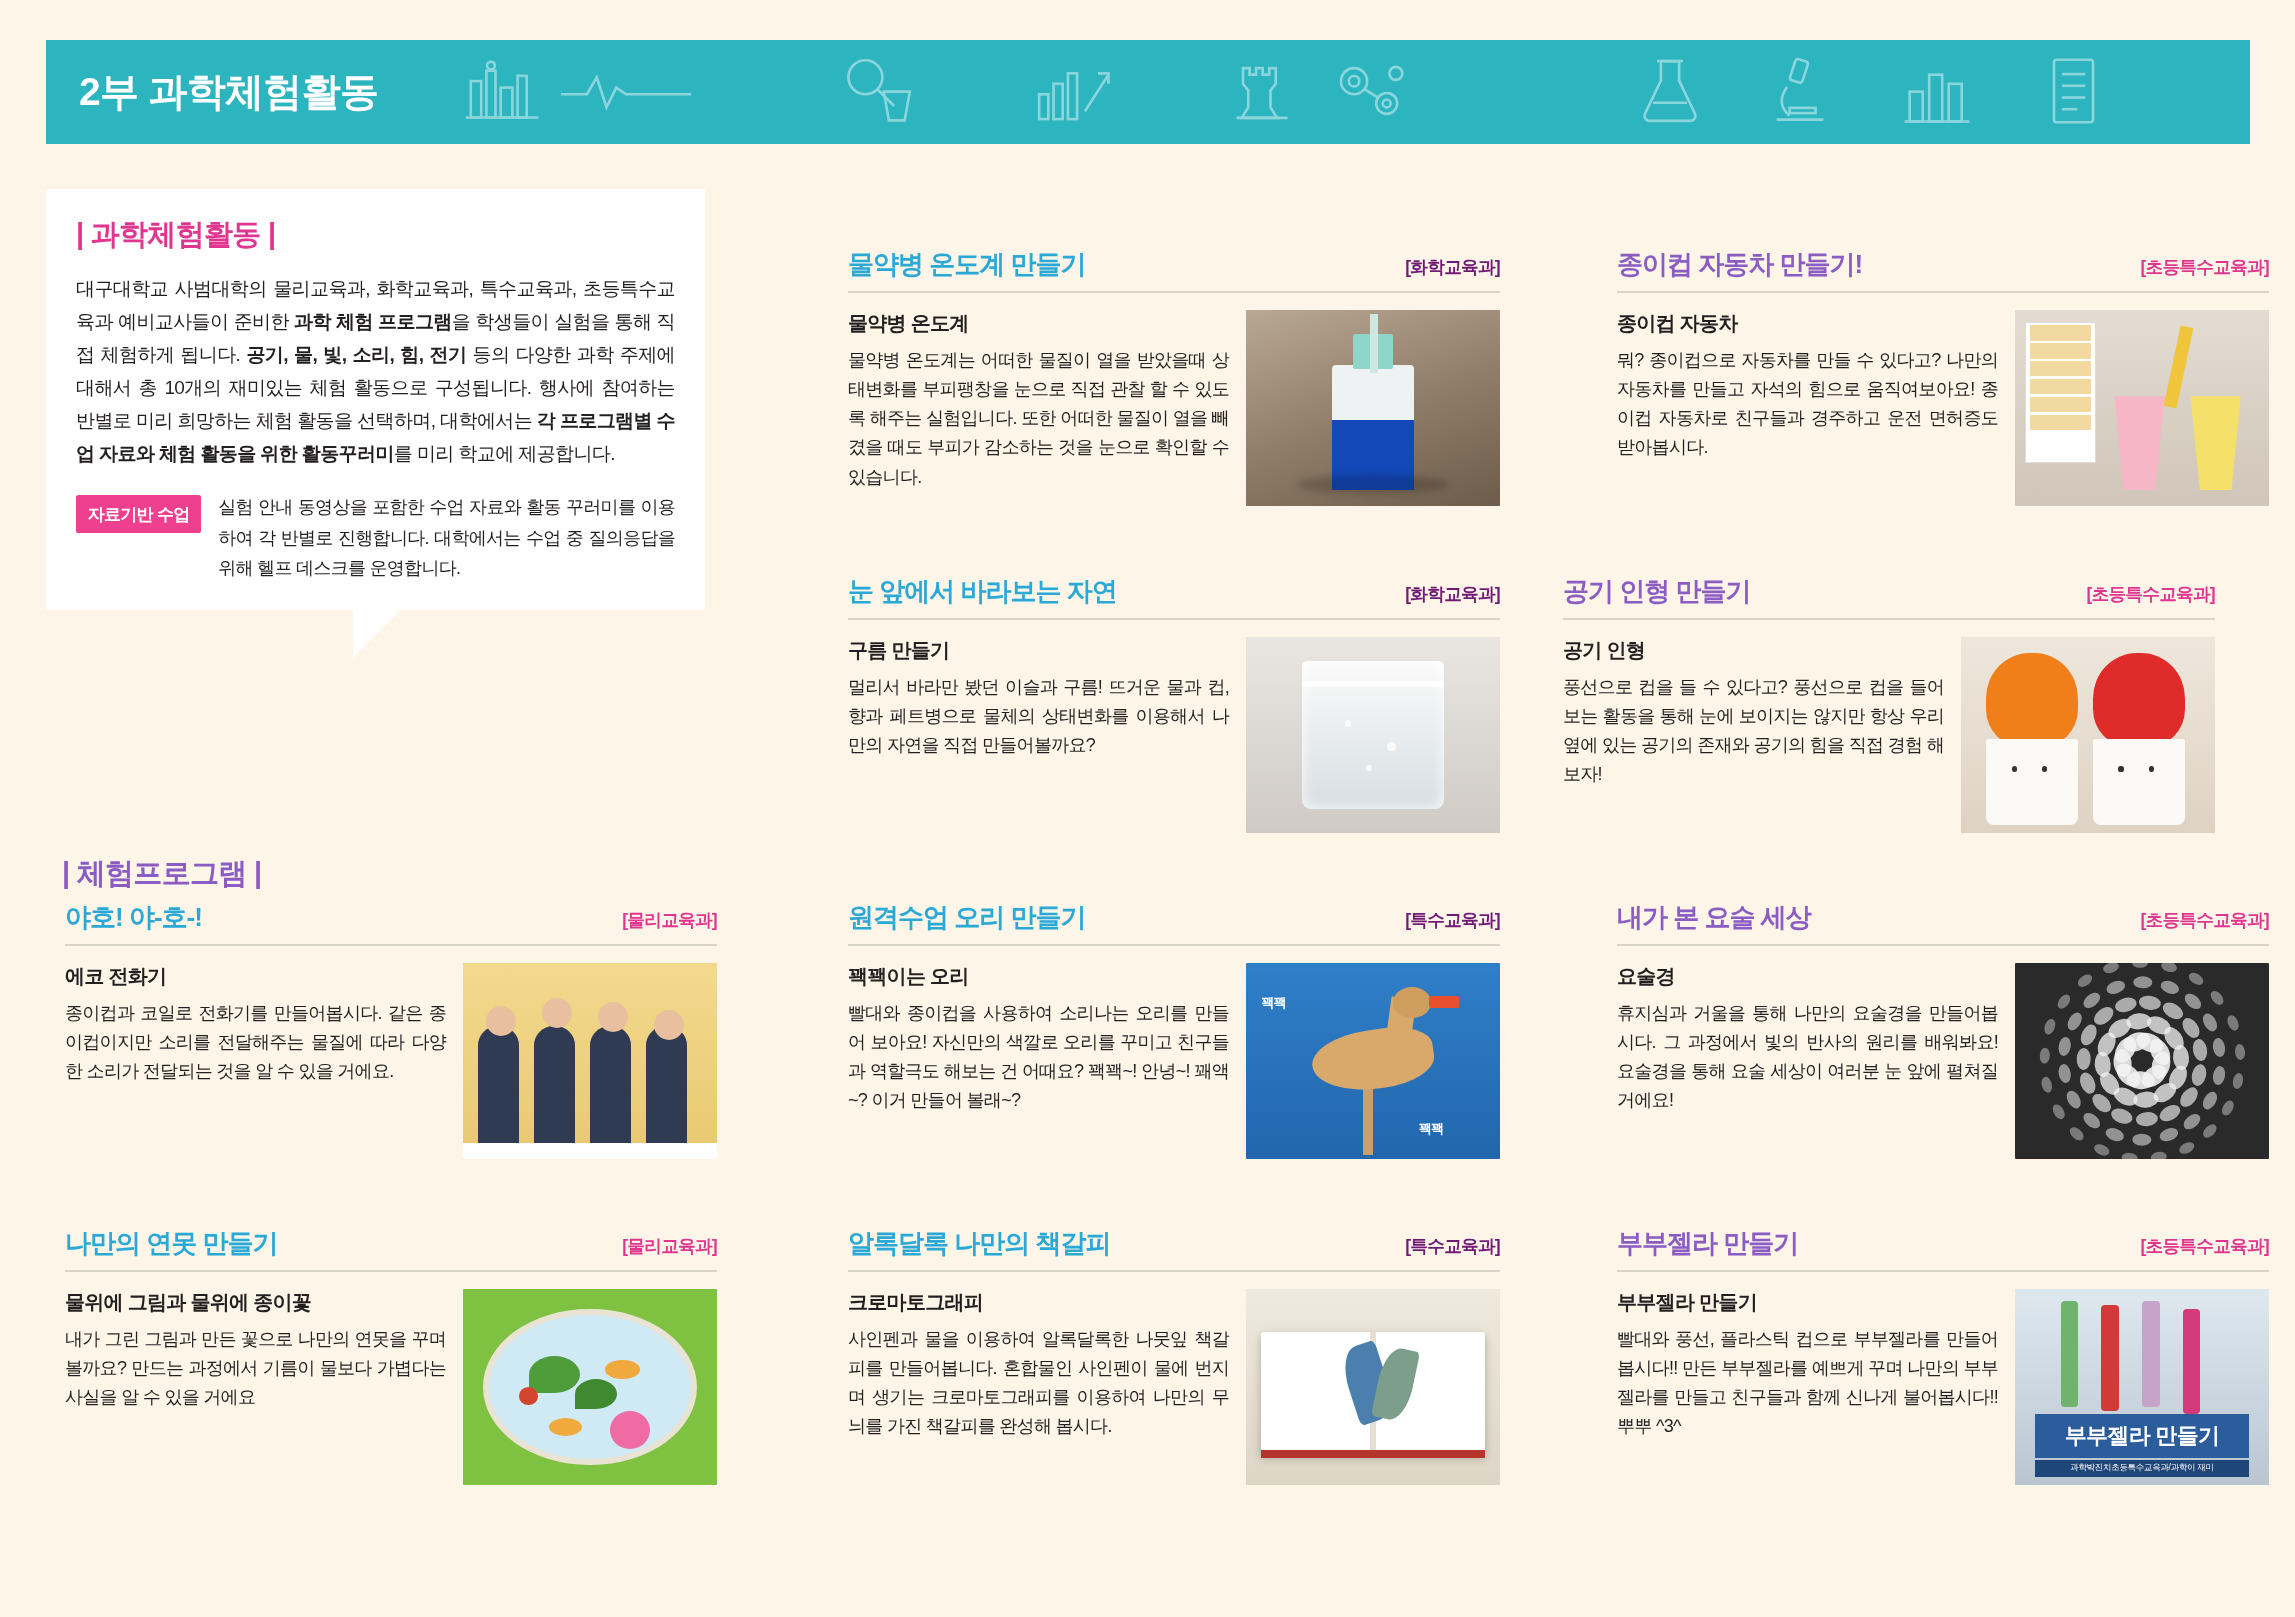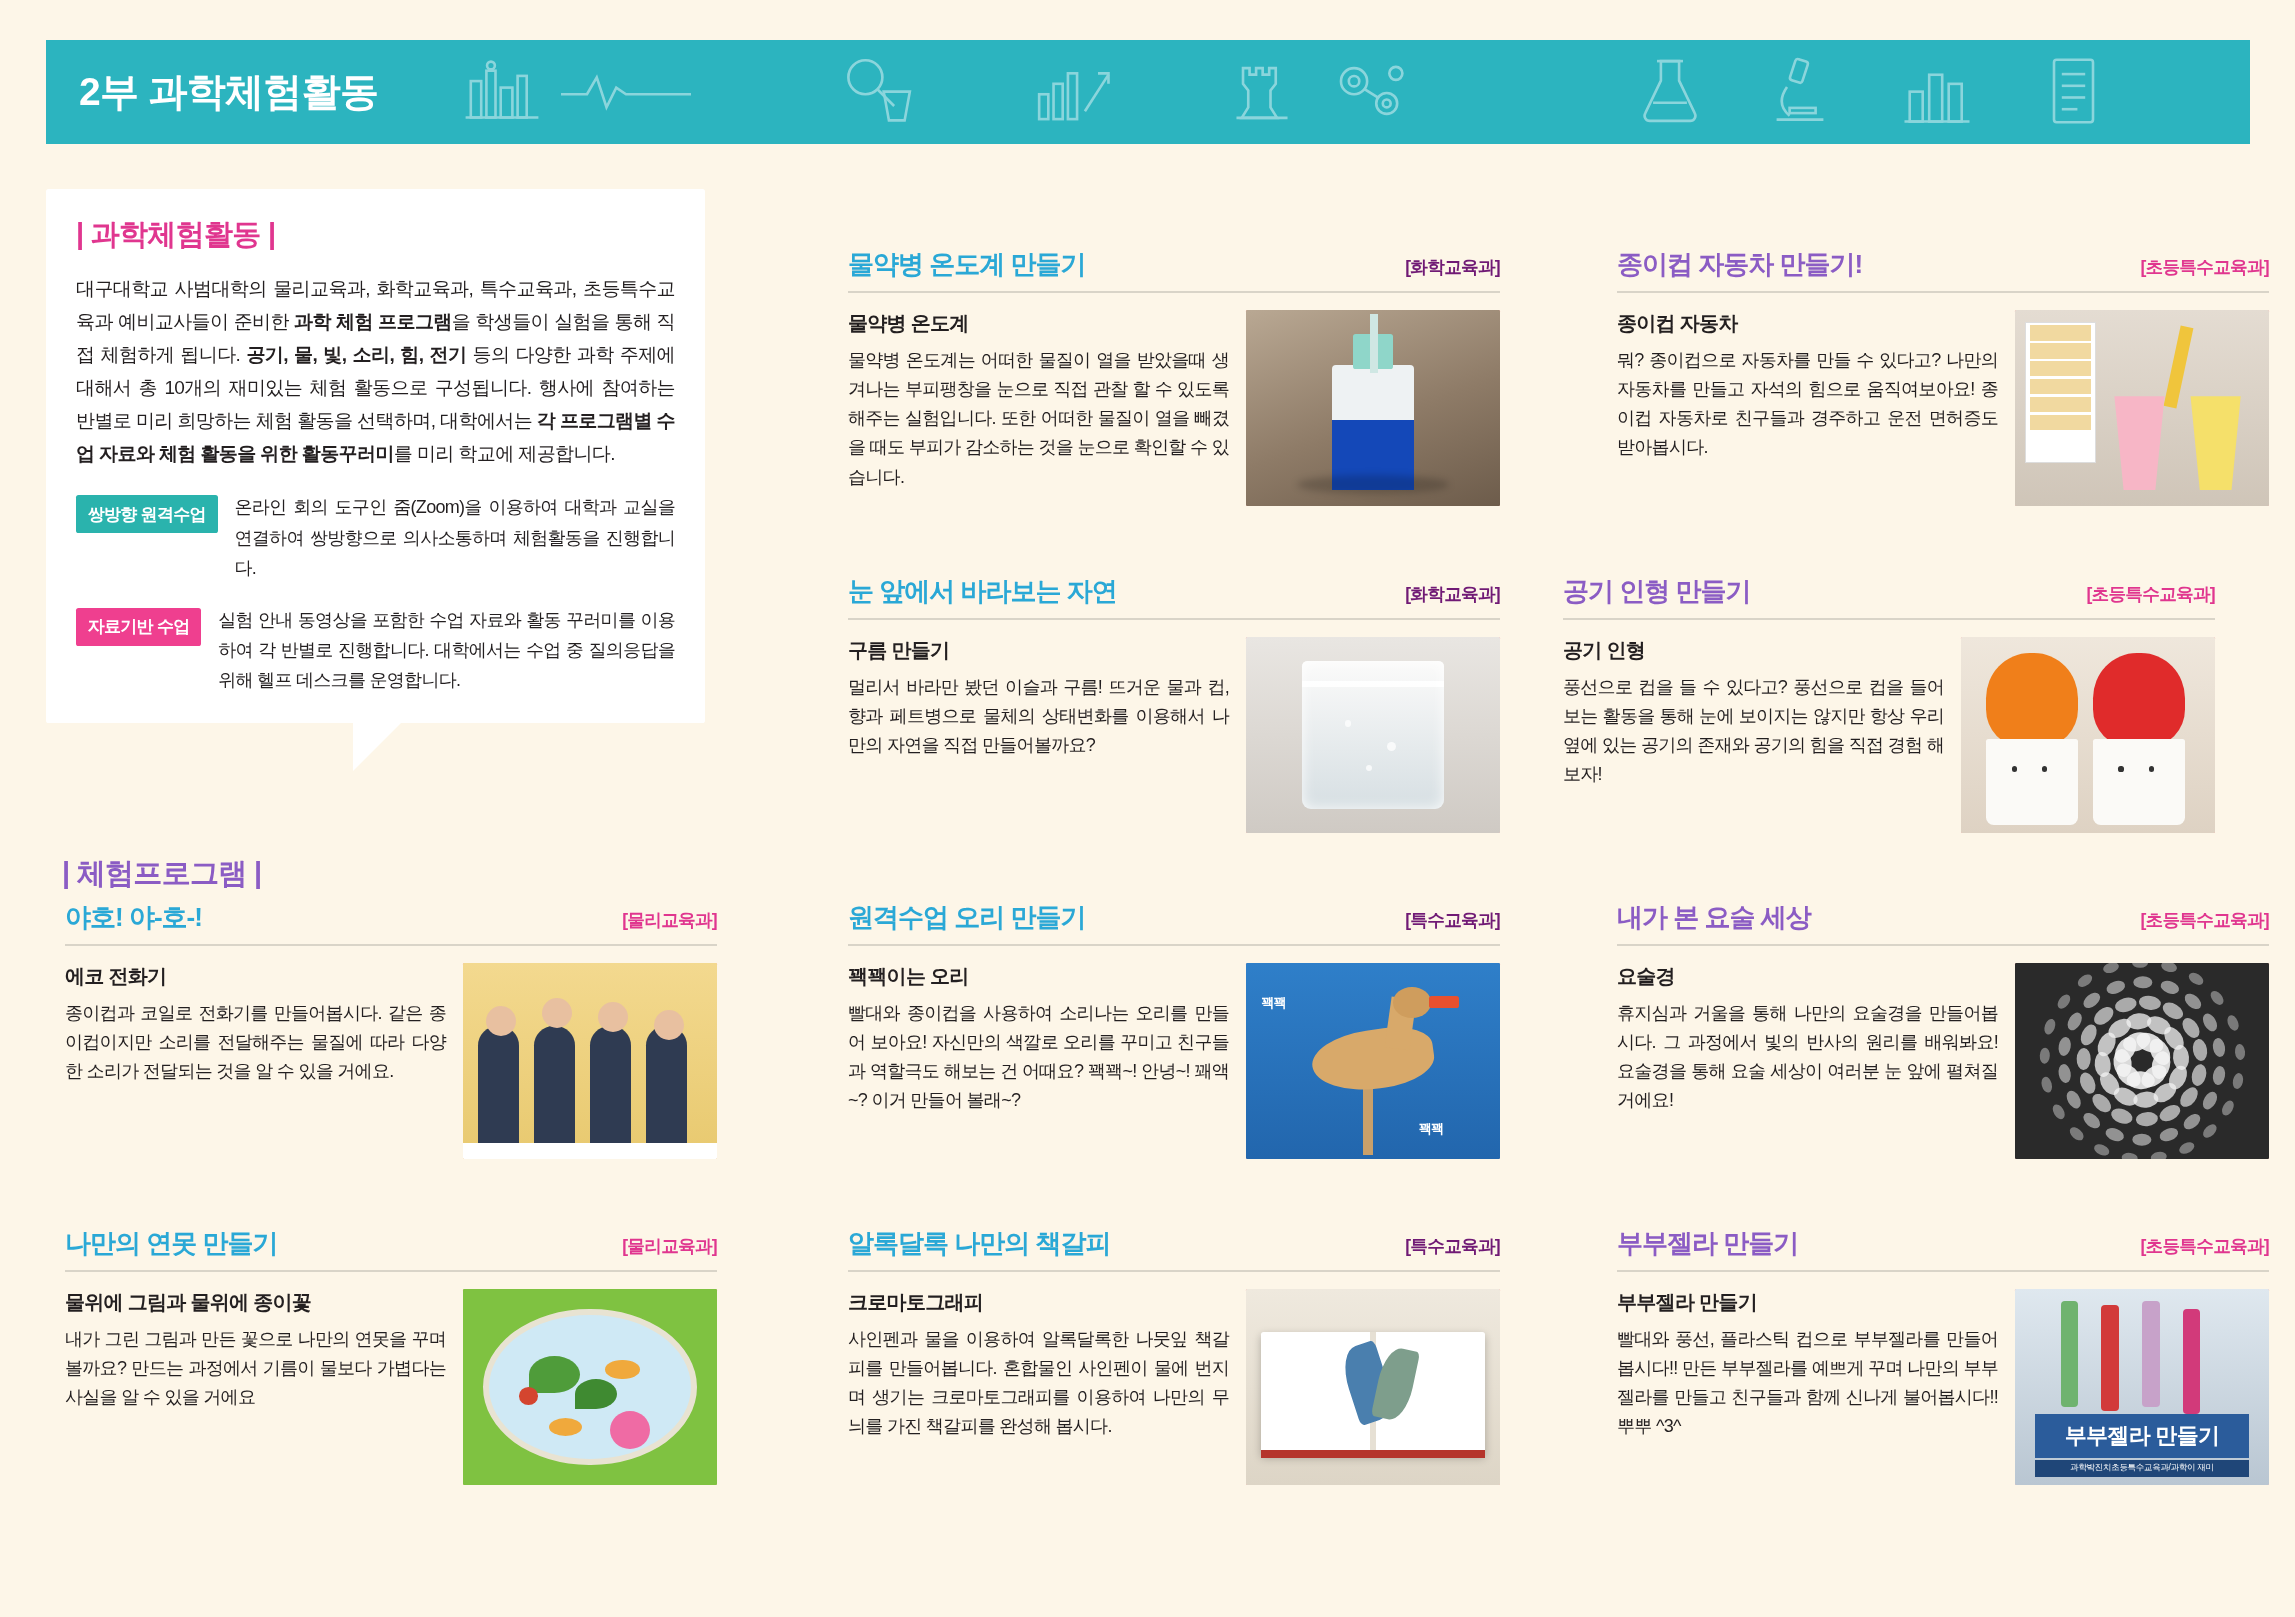--- a/index.html
+++ b/index.html
@@ -365,40 +365,36 @@
           </svg>
       </span>
     </div>
   </div>
 
   <div class="intro-card">
     <div class="sec-title">| 과학체험활동 |</div>
     <div class="intro-body" id="intro-paragraph"><span>대구대학교 사범대학의 물리교육과, 화학교육과, 특수교육과, 초등특수교육과 예비교사들이 준비한 </span><b>과학 체험 프로그램</b><span>을 학생들이 실험을 통해 직접 체험하게 됩니다. </span><b>공기, 물, 빛, 소리, 힘, 전기</b><span> 등의 다양한 과학 주제에 대해서 총 10개의 재미있는 체험 활동으로 구성됩니다. 행사에 참여하는 반별로 미리 희망하는 체험 활동을 선택하며, 대학에서는 </span><b>각 프로그램별 수업 자료와 체험 활동을 위한 활동꾸러미</b><span>를 미리 학교에 제공합니다.</span></div>
 
     <div class="tagrow">
-      <div class="tag teal">쌍방향 원격수업</div>
-      <div class="tagtext">온라인 회의 도구인 줌(Zoom)을 이용하여 대학과 교실을 연결하여 쌍방향으로 의사소통하며 체험활동을 진행합니다.</div>
-    </div>
-    <div class="tagrow">
       <div class="tag pink">자료기반 수업</div>
       <div class="tagtext">실험 안내 동영상을 포함한 수업 자료와 활동 꾸러미를 이용하여 각 반별로 진행합니다. 대학에서는 수업 중 질의응답을 위해 헬프 데스크를 운영합니다.</div>
     </div>
   </div>
 
   <div class="prog-title">| 체험프로그램 |</div>
 
   <div class="card" style="left:848px; top:247px;">
     <div class="card-head">
       <div class="card-title c-chem">물약병 온도계 만들기</div>
       <div class="card-dept c-chem-d">[화학교육과]</div>
     </div>
     <div class="card-body">
       <div class="card-text">
         <div class="card-sub">물약병 온도계</div>
-        <div class="card-desc">물약병 온도계는 어떠한 물질이 열을 받았을때 생겨나는 부피팽창을 눈으로 직접 관찰 할 수 있도록 해주는 실험입니다. 또한 어떠한 물질이 열을 빼겼을 때도 부피가 감소하는 것을 눈으로 확인할 수 있습니다.</div>
+        <div class="card-desc">물약병 온도계는 어떠한 물질이 열을 받았을때 상태변화를 부피팽창을 눈으로 직접 관찰 할 수 있도록 해주는 실험입니다. 또한 어떠한 물질이 열을 빼겼을 때도 부피가 감소하는 것을 눈으로 확인할 수 있습니다.</div>
       </div>
       <div class="card-photo">
         <div class="ph p-bottle">
           <div class="tbl">
               <div class="liq"></div>
             </div>
           <div class="cap"></div>
             <div class="straw"></div>
             <div class="shadow"></div>
         </div>

